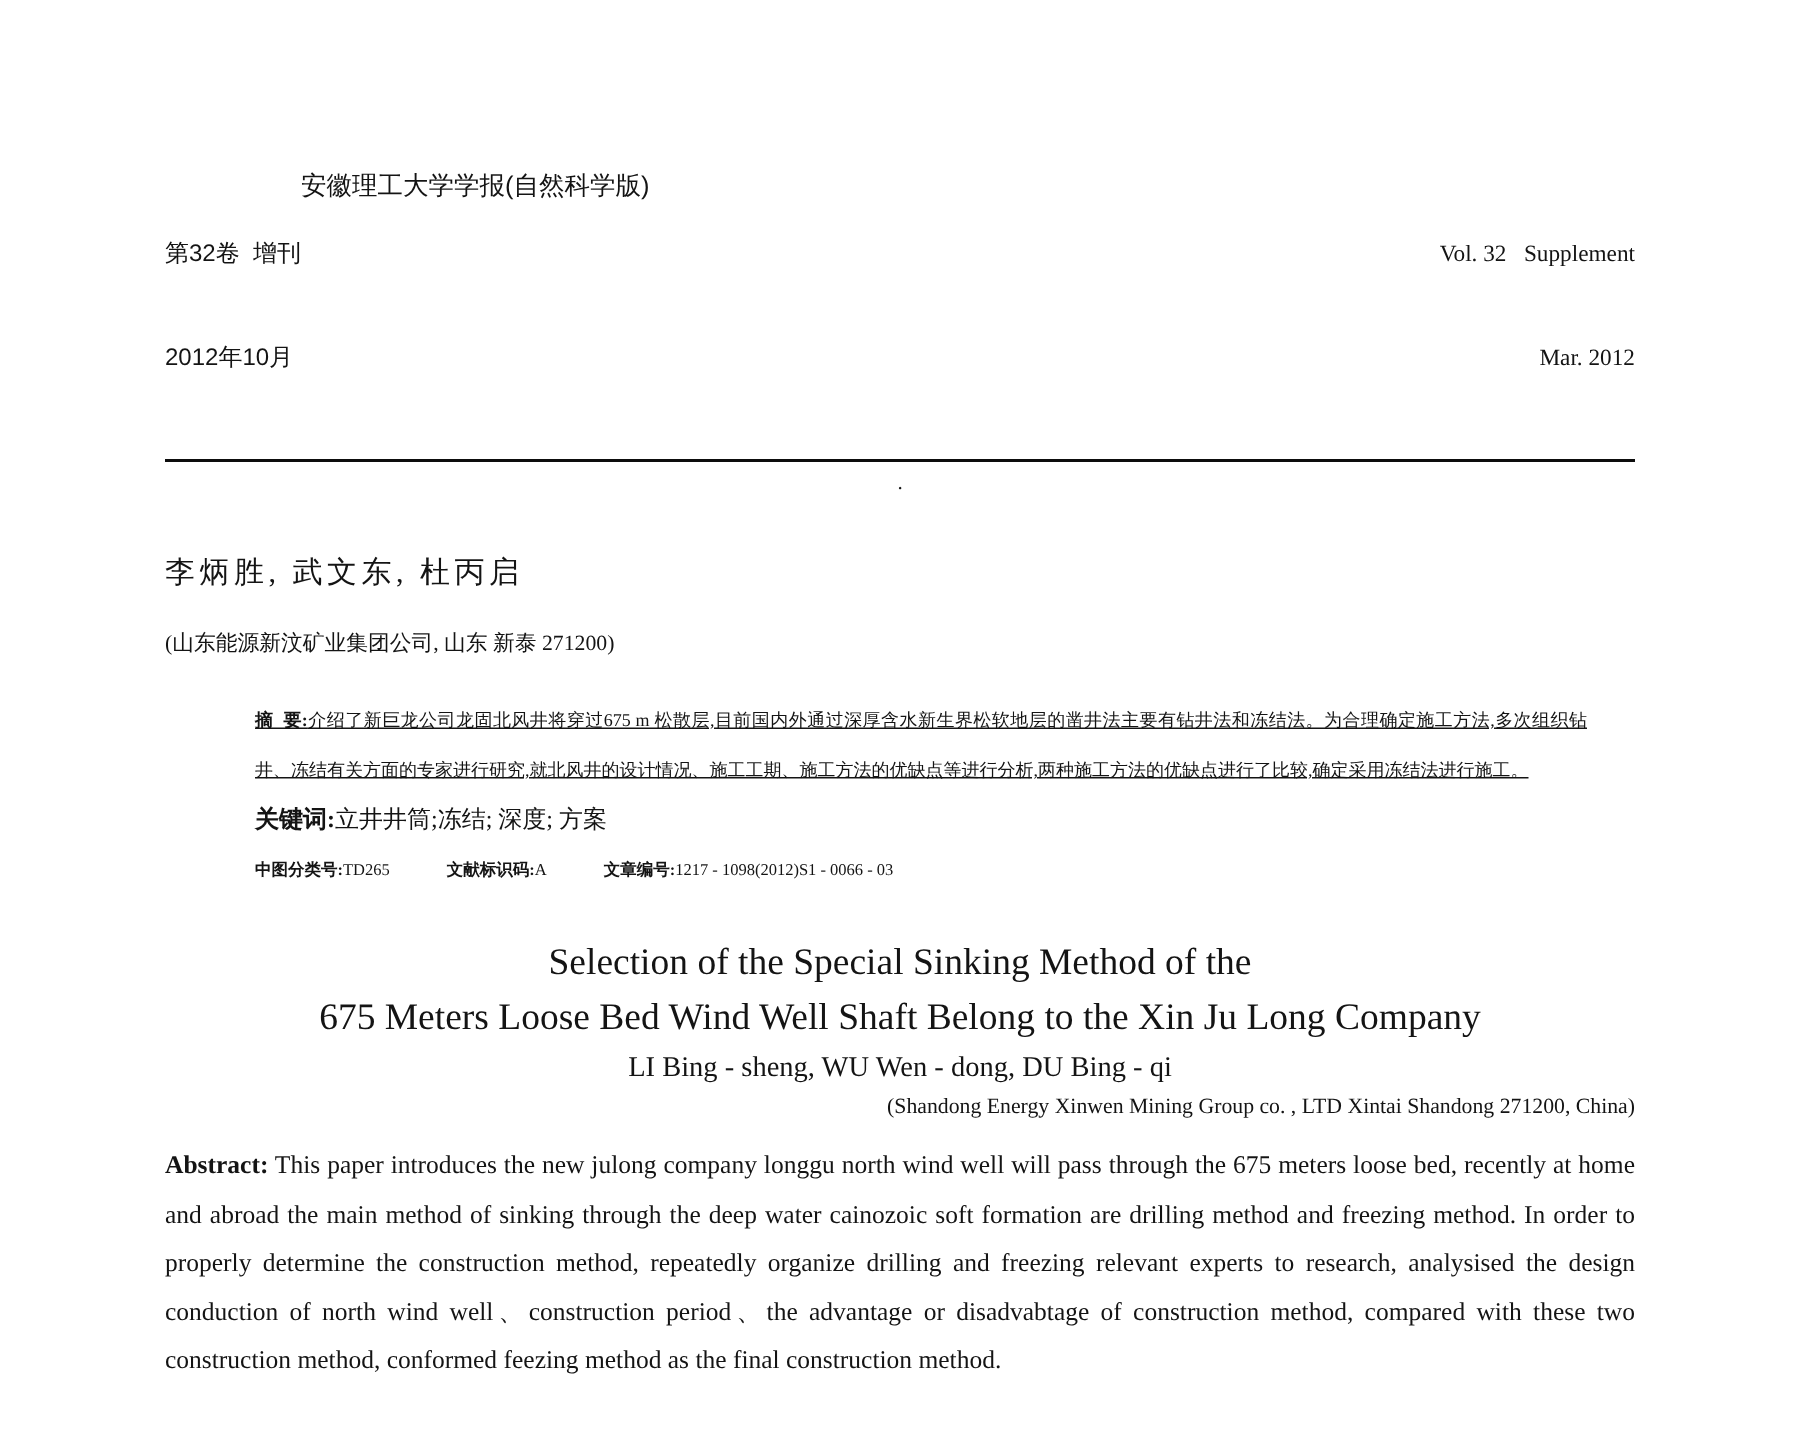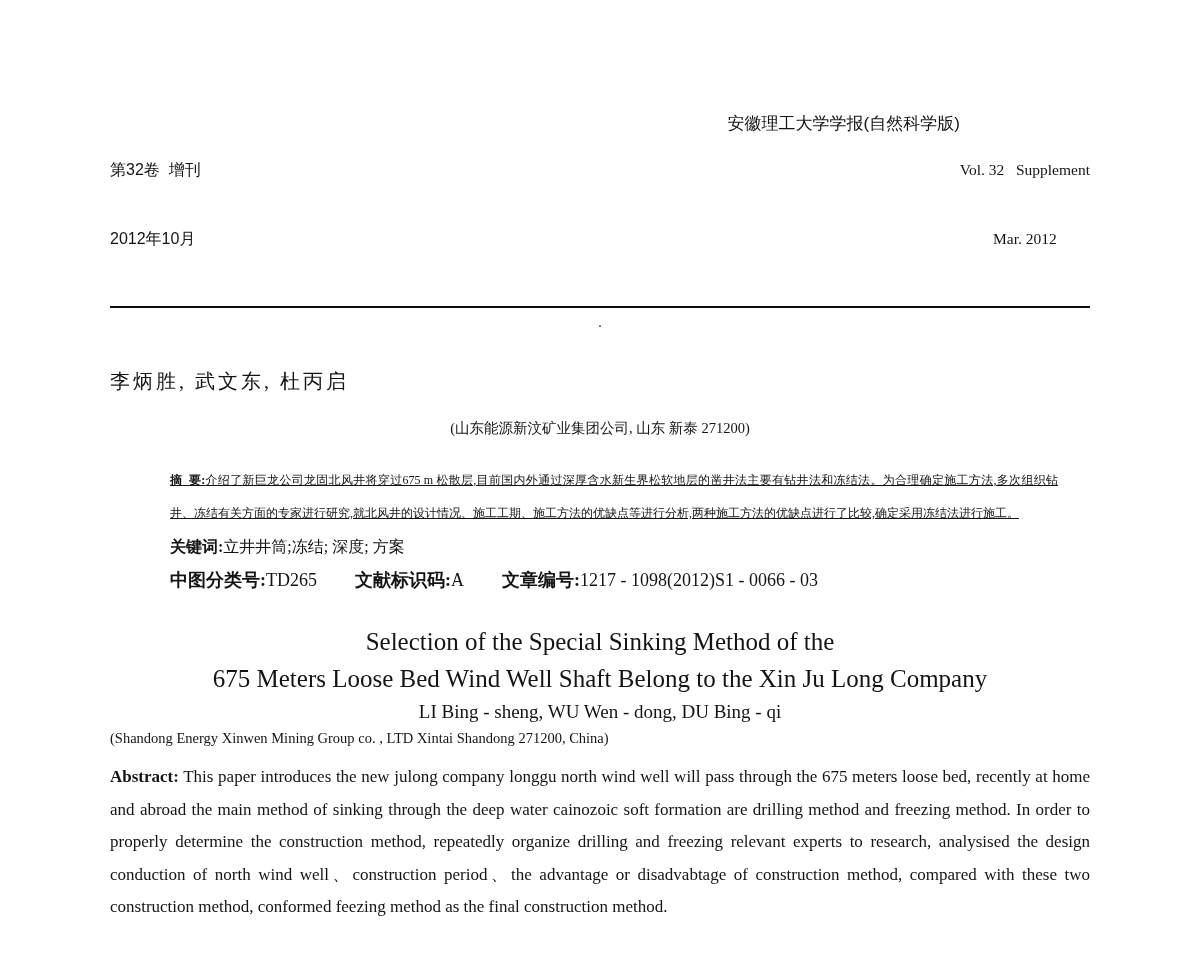--- a/index.html
+++ b/index.html
@@ -4,44 +4,44 @@
 <style>
   * { margin:0; padding:0; box-sizing:border-box; }
   html,body { width:1200px; height:961px; background:#ffffff; }
   body { font-family:"Liberation Serif","DejaVu Serif",serif; color:#141414; overflow:hidden; }
   .page { width:1200px; height:961px; padding:112px 110px 0 110px; position:relative; }
 
   
   .jheader { display:flex; justify-content:space-between; align-items:flex-start;
              border-bottom:2.5px solid #0d0d0d; padding-bottom:10px; }
   .jh-left { font-size:16px; line-height:23px; white-space:pre; font-family:"Liberation Sans","DejaVu Sans",sans-serif; }
-  .jh-center { text-align:right; flex:1; }
+  .jh-center { text-align:left; flex:1; }
   .jh-center .cn { font-size:17px; line-height:24px; font-family:"Liberation Sans","DejaVu Sans",sans-serif; }
   .jh-center .en { font-size:13.5px; line-height:22px; }
-  .jh-right { font-size:15.5px; line-height:23px; text-align:center; white-space:pre; }
+  .jh-right { font-size:15.5px; line-height:23px; text-align:right; white-space:pre; }
   .scan-dot { text-align:center; font-size:14px; line-height:14px; margin-top:8px; }
 
   
   .title-cn { margin-top:60px; text-align:center; font-size:33px; font-weight:bold;
               font-family:"Liberation Sans","DejaVu Sans",sans-serif; letter-spacing:2px; }
   .authors-cn { margin-top:38px; font-size:20px; letter-spacing:3px; }
-  .affil-cn { margin-top:24px; text-align:center; font-size:14.5px; }
+  .affil-cn { margin-top:24px; font-size:14.5px; }
 
   .abstract-cn { margin:26px 32px 0 60px; font-size:12px; line-height:33px;
                  text-align:justify; font-weight:500;text-decoration:underline; }
   .abstract-cn .lbl { font-weight:bold; white-space:pre; }
   .kw-cn { margin:0 58px 0 60px; font-size:16px; line-height:33px; font-weight:500; }
   .kw-cn .lbl { font-weight:bold; }
-  .clc-line { margin:2px 58px 0 60px; font-size:18px; line-height:30px; display:flex; gap:38px; }
+  .clc-line { margin:2px 58px 0 60px; font-size:11px; line-height:30px; display:flex; gap:38px; }
   .clc-line .lbl { font-weight:bold; }
 
   
   .title-en { margin-top:28px; text-align:center; font-size:25px; line-height:37px; }
   .authors-en { margin-top:4px; text-align:center; font-size:19px; }
-  .affil-en { margin-top:7px; text-align:left; font-size:14.5px; }
+  .affil-en { margin-top:7px; text-align:right; font-size:14.5px; }
 
   .abstract-en { margin-top:14px; font-size:17px; line-height:32.5px; text-align:justify; }
   .abstract-en .lbl { font-weight:bold; }
 </style>
 </head>
 <body>
 
 <div class="page">
 
   <div class="jheader">

